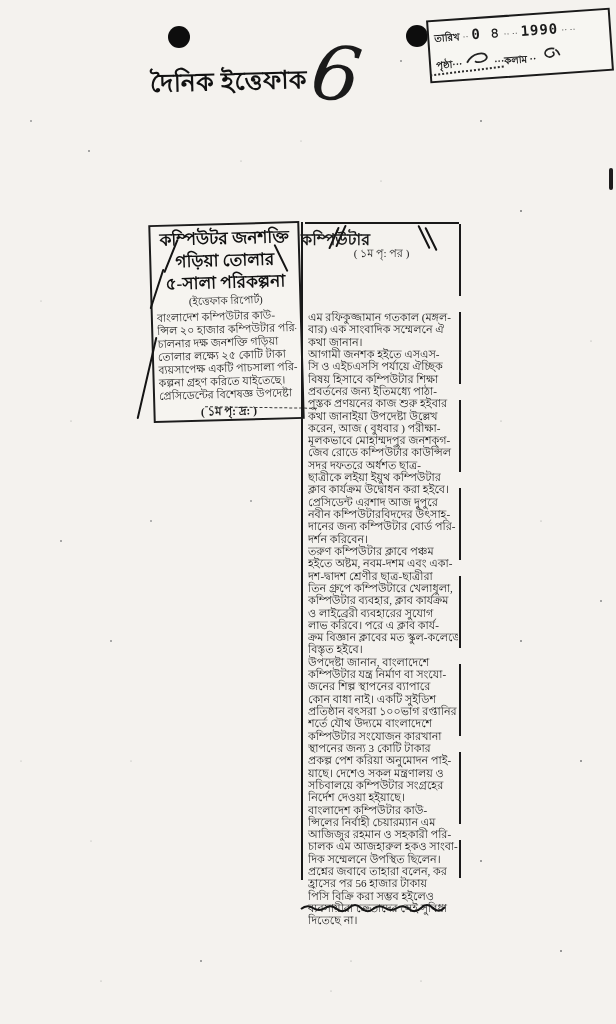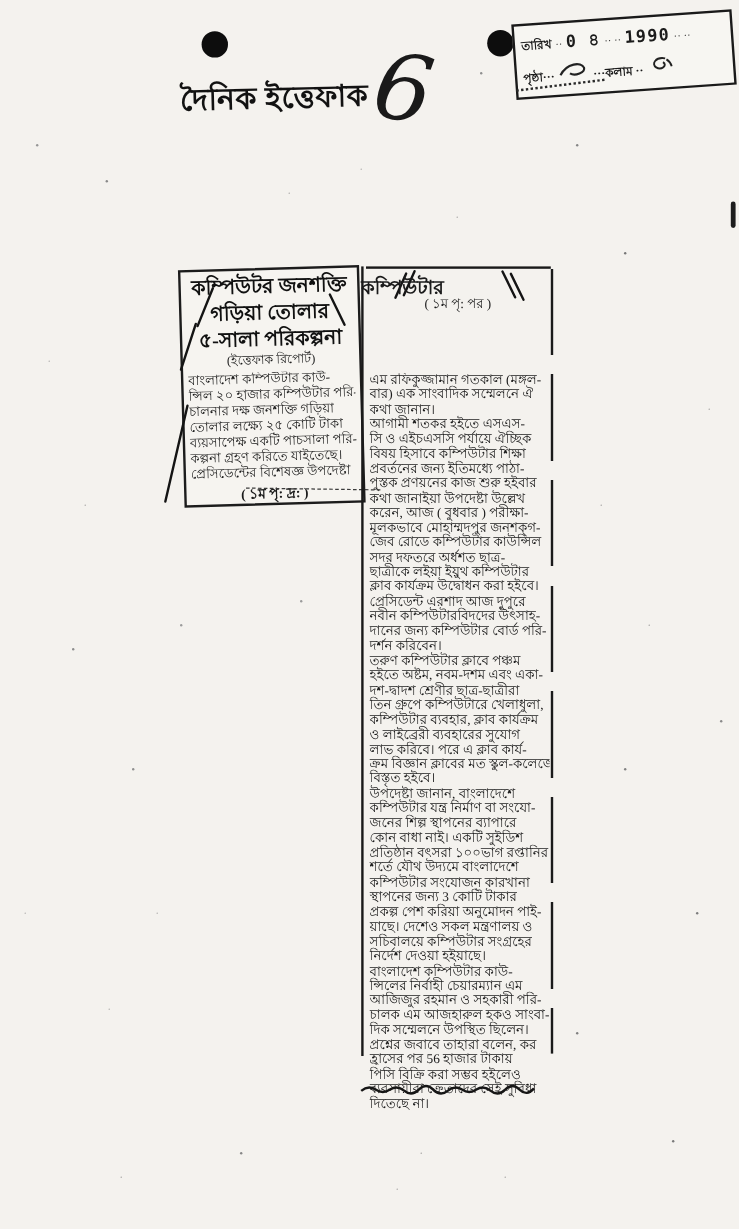--- a/index.html
+++ b/index.html
@@ -140,21 +140,21 @@
   <div class="pen" style="position:absolute;left:32px;top:6px;height:24px;transform:rotate(24deg);"></div>
   <div class="pen" style="position:absolute;left:39px;top:4px;height:24px;transform:rotate(24deg);"></div>
   <div class="pen" style="position:absolute;left:122px;top:4px;height:26px;transform:rotate(-26deg);"></div>
   <div class="pen" style="position:absolute;left:129px;top:6px;height:26px;transform:rotate(-26deg);"></div>
   <div class="r-head">কম্পিউটার</div>
   <div class="r-sub">( ১ম পৃ: পর )</div>
   <div class="r-body">
       <div class="tline">এম রফিকুজ্জামান গতকাল (মঙ্গল-</div>
       <div class="tline">বার) এক সাংবাদিক সম্মেলনে ঐ</div>
       <div class="tline">কথা জানান।</div>
-      <div class="tline"> আগামী শতকর হইতে এসএস-</div>
+      <div class="tline"> আগামী জনশক হইতে এসএস-</div>
       <div class="tline">সি ও এইচএসসি পর্যায়ে ঐচ্ছিক</div>
       <div class="tline">বিষয় হিসাবে কম্পিউটার শিক্ষা</div>
       <div class="tline">প্রবর্তনের জন্য ইতিমধ্যে পাঠা-</div>
       <div class="tline">পুস্তক প্রণয়নের কাজ শুরু হইবার</div>
       <div class="tline">কথা জানাইয়া উপদেষ্টা উল্লেখ</div>
       <div class="tline">করেন, আজ ( বুধবার ) পরীক্ষা-</div>
       <div class="tline">মূলকভাবে মোহাম্মদপুর জনশক্গ-</div>
       <div class="tline">জেব রোডে কম্পিউটার কাউন্সিল</div>
       <div class="tline">সদর দফতরে অর্ধশত ছাত্র-</div>
       <div class="tline">ছাত্রীকে লইয়া ইয়ুথ কম্পিউটার</div>

